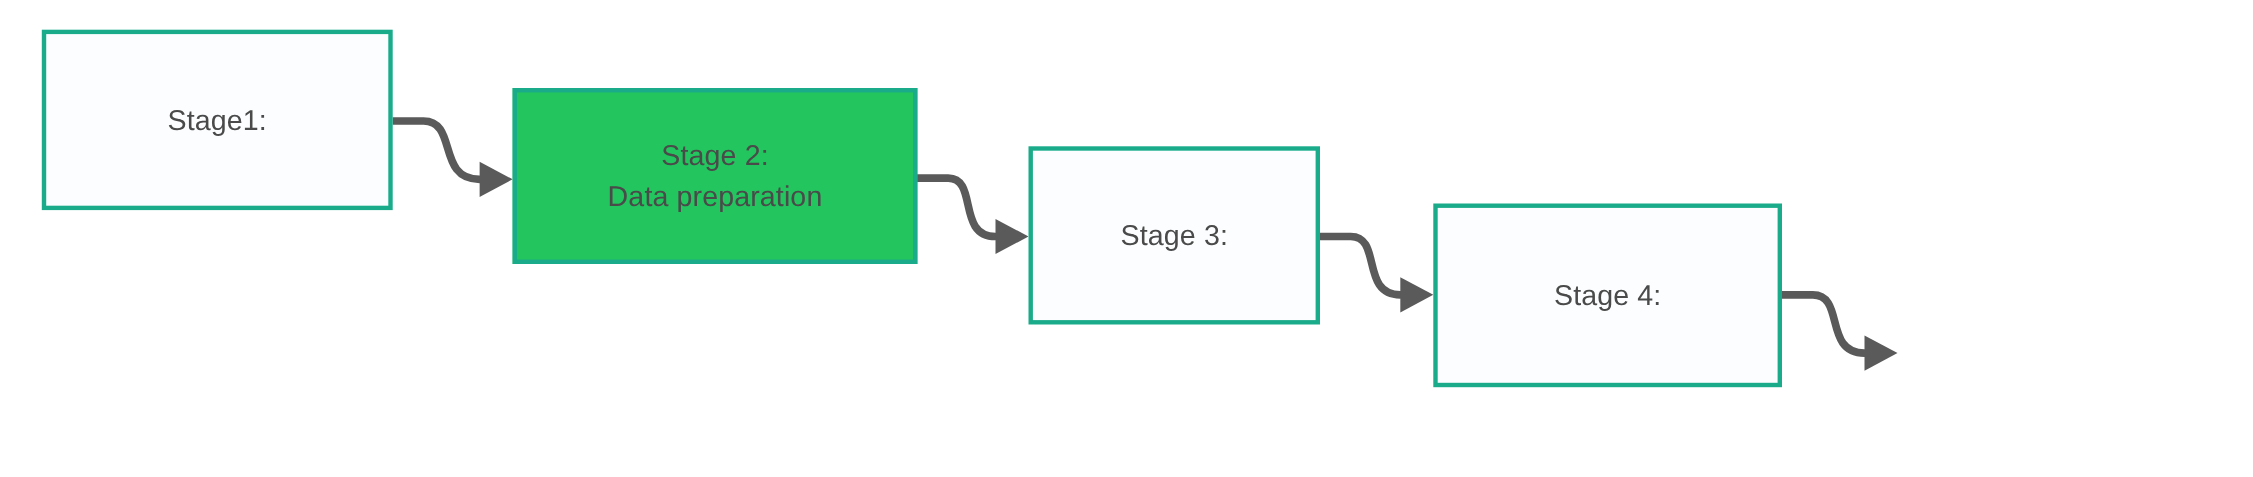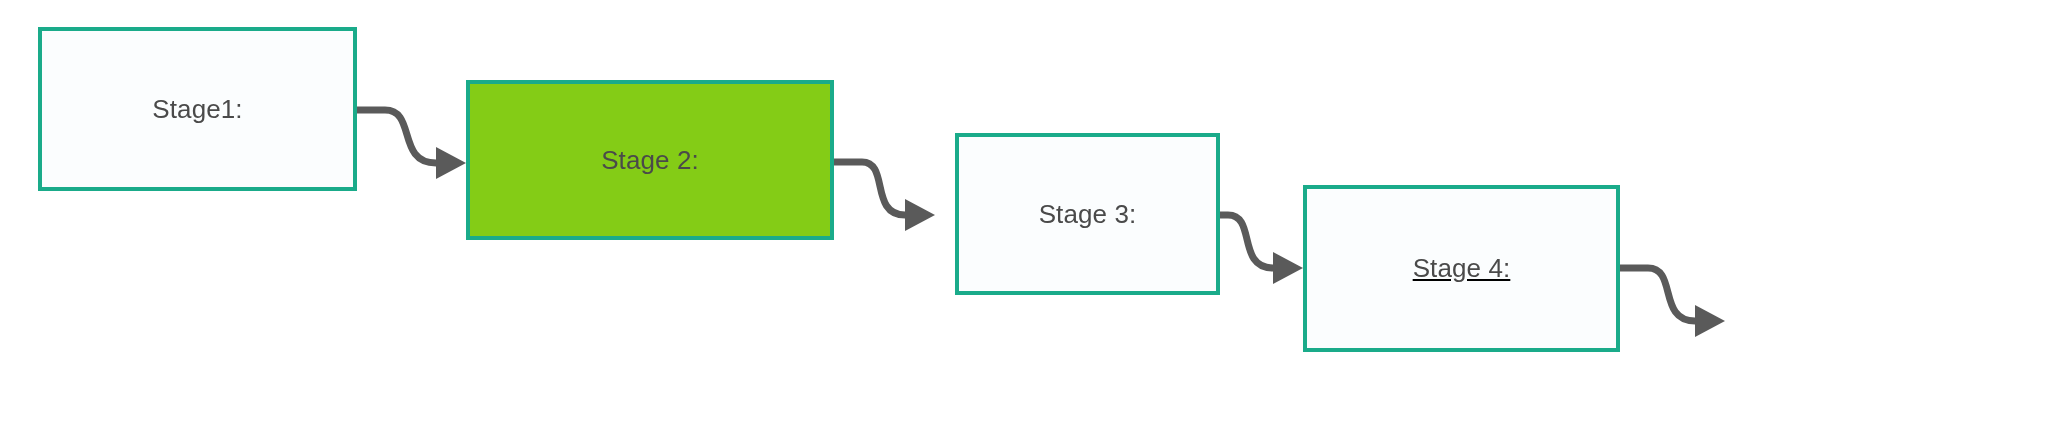--- a/index.html
+++ b/index.html
@@ -58,26 +58,27 @@
         <polygon points="1273,252 1303,268 1273,284" fill="#5a5a5a"></polygon>
         <path d="M 1620 268 L 1648 268 C 1677.5 268 , 1657.5 321 , 1695 321" fill="none" stroke="#5a5a5a" stroke-width="7" stroke-linecap="round" stroke-linejoin="round"></path>
         <polygon points="1695,305 1725,321 1695,337" fill="#5a5a5a"></polygon>
       </g>
   </svg>
 
   <div class="stage-box" style="left: 38px; top: 27px; width: 319px; height: 164px; border-color: rgb(26, 171, 138); background: rgb(251, 253, 254);">
     <div class="stage-line">Stage1:</div>
   </div>
 
-  <div class="stage-box" style="left: 466px; top: 80px; width: 368px; height: 160px; border-color: rgb(26, 171, 138); background: #84cc16;">
+  <div class="stage-box" style="left: 466px; top: 80px; width: 368px; height: 160px; border-color: rgb(26, 171, 138); background: #22c55e;">
     <div class="stage-line">Stage 2:</div>
+    <div class="stage-line">Data preparation</div>
   </div>
 
-  <div class="stage-box" style="left: 935px; top: 133px; width: 265px; height: 162px; border-color: rgb(26, 171, 138); background: rgb(251, 253, 254); margin-left: 20px;">
+  <div class="stage-box" style="left: 935px; top: 133px; width: 265px; height: 162px; border-color: rgb(26, 171, 138); background: rgb(251, 253, 254);">
     <div class="stage-line">Stage 3:</div>
   </div>
 
-  <div class="stage-box" style="left: 1303px; top: 185px; width: 317px; height: 167px; border-color: rgb(26, 171, 138); background: rgb(251, 253, 254); text-decoration: underline;">
+  <div class="stage-box" style="left: 1303px; top: 185px; width: 317px; height: 167px; border-color: rgb(26, 171, 138); background: rgb(251, 253, 254);">
     <div class="stage-line">Stage 4:</div>
   </div>
 
 
 </div>
 
 </body></html>

